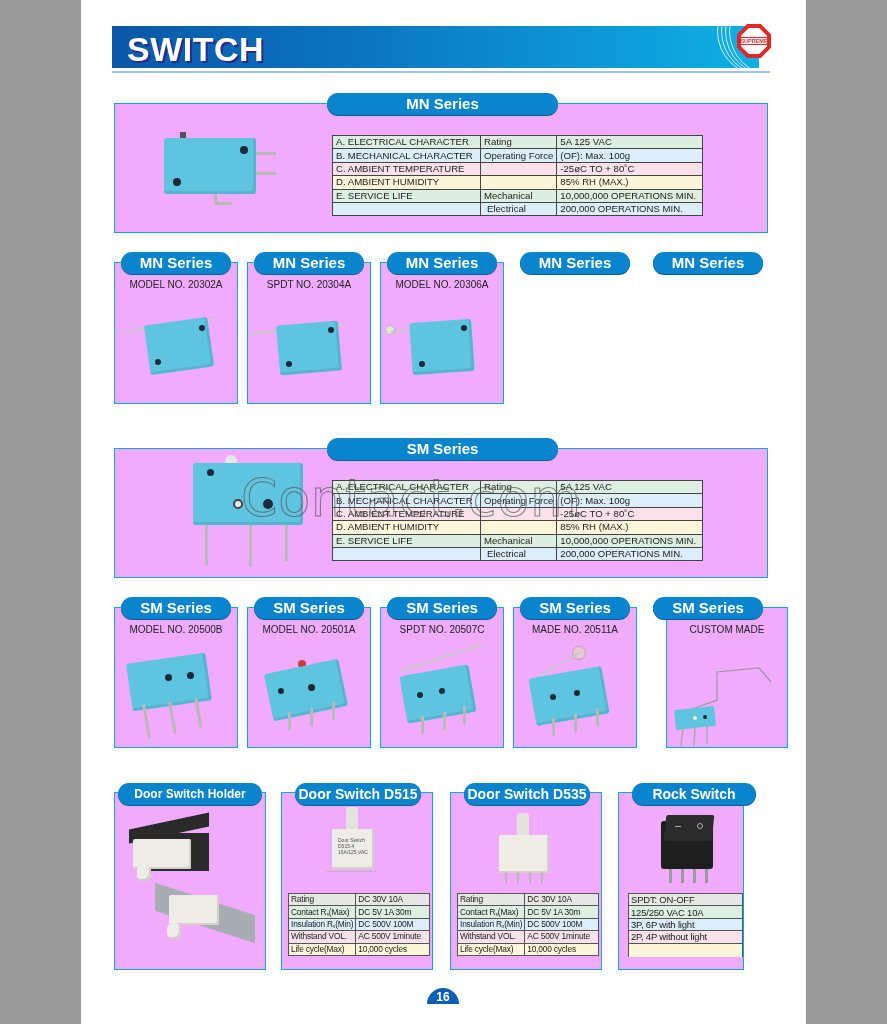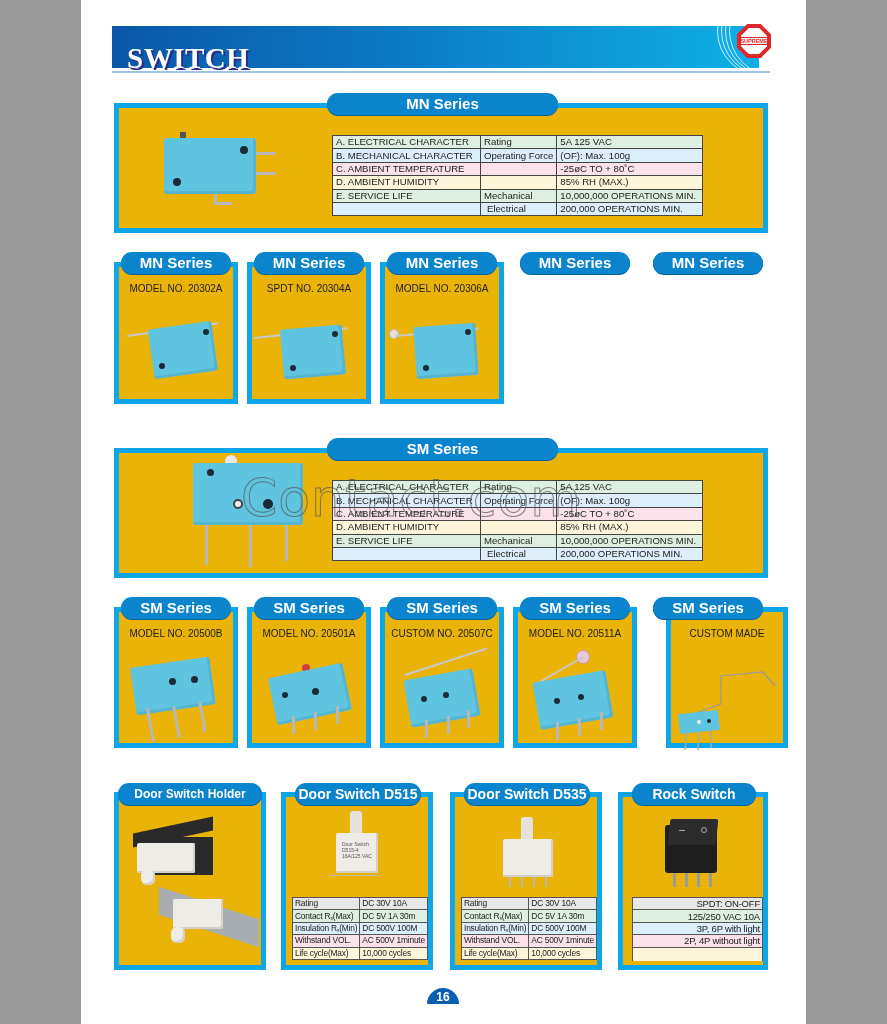--- a/index.html
+++ b/index.html
@@ -2,35 +2,35 @@
 <html><head>
 <meta charset="utf-8">
 <style>
   * { box-sizing: border-box; margin: 0; padding: 0; }
   html, body { width: 887px; height: 1024px; overflow: hidden; background: #9a9a9a; font-family: "Liberation Sans", sans-serif; }
   .page { position: absolute; left: 81px; top: 0; width: 725px; height: 1024px; background: #ffffff; }
 
   
   .banner { position: absolute; left: 31px; top: 26px; width: 647px; height: 42px;
     background: linear-gradient(90deg, #0a57a8 0%, #0b7bc6 45%, #0fb0e6 100%); }
-  .banner-title { position: absolute; left: 15px; top: 4px; color: #fff; font-weight: bold; font-size: 29px;
-    letter-spacing: 0.5px; text-shadow: 2px 2px 0 #2a2a8a; font-family: Liberation Serif, serif; margin-top: 12px; }
+  .banner-title { position: absolute; left: 15px; top: 4px; color: #fff; font-weight: bold; font-size: 34px;
+    letter-spacing: 0.5px; text-shadow: 2px 2px 0 #2a2a8a; font-family: Liberation Sans, sans-serif; }
   .banner-arcs { position: absolute; right: -8px; top: 0; width: 60px; height: 42px; overflow: hidden; }
   .banner-arcs div { position: absolute; border: 1px solid rgba(255,255,255,0.8); border-radius: 50%; }
   .banner-line { position: absolute; left: 31px; top: 71px; width: 658px; height: 2px; background: #9fc3e6; }
   .logo { position: absolute; left: 656px; top: 24px; width: 34px; height: 34px; background: #e02828;
     clip-path: polygon(30% 0,70% 0,100% 30%,100% 70%,70% 100%,30% 100%,0 70%,0 30%);
     display: flex; align-items: center; justify-content: center; }
   .logo-inner { width: 26px; height: 26px; background: #fff;
     clip-path: polygon(30% 0,70% 0,100% 30%,100% 70%,70% 100%,30% 100%,0 70%,0 30%);
     display: flex; align-items: center; justify-content: center; }
   .logo-text { font-size: 5.5px; font-weight: bold; color: #e02828; background: #fff; border: 1px solid #e02828; padding: 0 1px; }
 
   
-  .box { position: absolute; border: 5px solid #0ea5e9; background: #eab308; }
+  .box { position: absolute; border: 1px solid #0ea5e9; background: #f0abfc; }
   .pill { position: absolute; background: #0a84cd; color: #fff; font-weight: bold; text-align: center;
     border-radius: 12px; font-size: 15px; line-height: 22px; height: 22px;
     box-shadow: 0 1px 0 #06609a; }
   .pill.big { border-radius: 14px; }
   .model { position: absolute; left: 0; right: 0; text-align: center; font-size: 10px; color: #222; }
 
   
   table.spec { position: absolute; border-collapse: collapse; font-size: 9.6px; color: #222; }
   table.spec td { border: 1px solid #444; padding: 0 3px; height: 13.4px; line-height: 12px; white-space: nowrap; }
   .c-green { background: #dcefe0; }
@@ -227,33 +227,33 @@
     <div class="sw-body" style="left:20px;top:58px;width:76px;height:48px;transform:rotate(-12deg);"></div>
     <div class="sw-hole" style="left:30px;top:80px;width:6px;height:6px;"></div>
     <div class="sw-hole" style="left:60px;top:76px;width:7px;height:7px;"></div>
     <div class="sw-pin" style="left:40px;top:104px;width:3px;height:18px;"></div>
     <div class="sw-pin" style="left:62px;top:100px;width:3px;height:18px;"></div>
     <div class="sw-pin" style="left:84px;top:94px;width:3px;height:18px;"></div>
   </div>
   <div class="pill" style="left:173px;top:597px;width:110px;">SM Series</div>
 
   <div class="box" style="left:299px;top:607px;width:124px;height:141px;">
-    <div class="model" style="top:16px;">CUSTOM NO. 20507C</div>
+    <div class="model" style="top:16px;">SPDT NO. 20507C</div>
     <div class="sw-lever" style="left:20px;top:62px;width:86px;transform:rotate(-18deg);"></div>
     <div class="sw-body" style="left:22px;top:62px;width:70px;height:48px;transform:rotate(-10deg);"></div>
     <div class="sw-hole" style="left:36px;top:84px;width:6px;height:6px;"></div>
     <div class="sw-hole" style="left:58px;top:80px;width:6px;height:6px;"></div>
     <div class="sw-pin" style="left:40px;top:108px;width:3px;height:18px;"></div>
     <div class="sw-pin" style="left:62px;top:104px;width:3px;height:18px;"></div>
     <div class="sw-pin" style="left:82px;top:98px;width:3px;height:18px;"></div>
   </div>
   <div class="pill" style="left:306px;top:597px;width:110px;">SM Series</div>
 
   <div class="box" style="left:432px;top:607px;width:124px;height:141px;">
-    <div class="model" style="top:16px;">MODEL NO. 20511A</div>
+    <div class="model" style="top:16px;">MADE NO. 20511A</div>
     <div style="position:absolute;left:58px;top:38px;width:14px;height:14px;border-radius:50%;background:#e6c8d6;border:1px solid #c9a;"></div>
     <div class="sw-lever" style="left:20px;top:70px;width:52px;transform:rotate(-30deg);"></div>
     <div class="sw-body" style="left:18px;top:64px;width:74px;height:48px;transform:rotate(-10deg);"></div>
     <div class="sw-hole" style="left:36px;top:86px;width:6px;height:6px;"></div>
     <div class="sw-hole" style="left:60px;top:82px;width:6px;height:6px;"></div>
     <div class="sw-pin" style="left:38px;top:110px;width:3px;height:18px;"></div>
     <div class="sw-pin" style="left:60px;top:106px;width:3px;height:18px;"></div>
     <div class="sw-pin" style="left:82px;top:100px;width:3px;height:18px;"></div>
   </div>
   <div class="pill" style="left:439px;top:597px;width:110px;">SM Series</div>
@@ -354,21 +354,21 @@
           </tr>
       <tr class="c-yellow">
             <td>Life cycle(Max)</td>
             <td>10,000 cycles</td>
           </tr>
     </tbody>
       </table>
   </div>
   <div class="pill" style="left:383px;top:783px;width:126px;font-size:14px;">Door Switch D535</div>
 
-  <div class="box" style="left:537px;top:792px;width:150px;height:178px;text-align:right;">
+  <div class="box" style="left:537px;top:792px;width:126px;height:178px;">
     <div style="position:absolute;left:40px;top:22px;width:60px;height:76px;">
       <div style="position:absolute;left:2px;top:6px;width:52px;height:48px;background:#1e1e1e;border-radius:3px;"></div>
       <div style="position:absolute;left:6px;top:0;width:48px;height:26px;background:#2c2c2c;transform:skewX(-6deg);border-radius:2px;"></div>
       <div style="position:absolute;left:38px;top:8px;width:6px;height:6px;border:1px solid #aaa;border-radius:50%;"></div>
       <div style="position:absolute;left:16px;top:11px;width:6px;height:1px;background:#aaa;"></div>
       <div class="sw-pin" style="left:10px;top:54px;width:3px;height:14px;background:#9a9a9a;"></div>
       <div class="sw-pin" style="left:22px;top:54px;width:3px;height:14px;background:#9a9a9a;"></div>
       <div class="sw-pin" style="left:34px;top:54px;width:3px;height:14px;background:#9a9a9a;"></div>
       <div class="sw-pin" style="left:46px;top:54px;width:3px;height:14px;background:#9a9a9a;"></div>
     </div>

